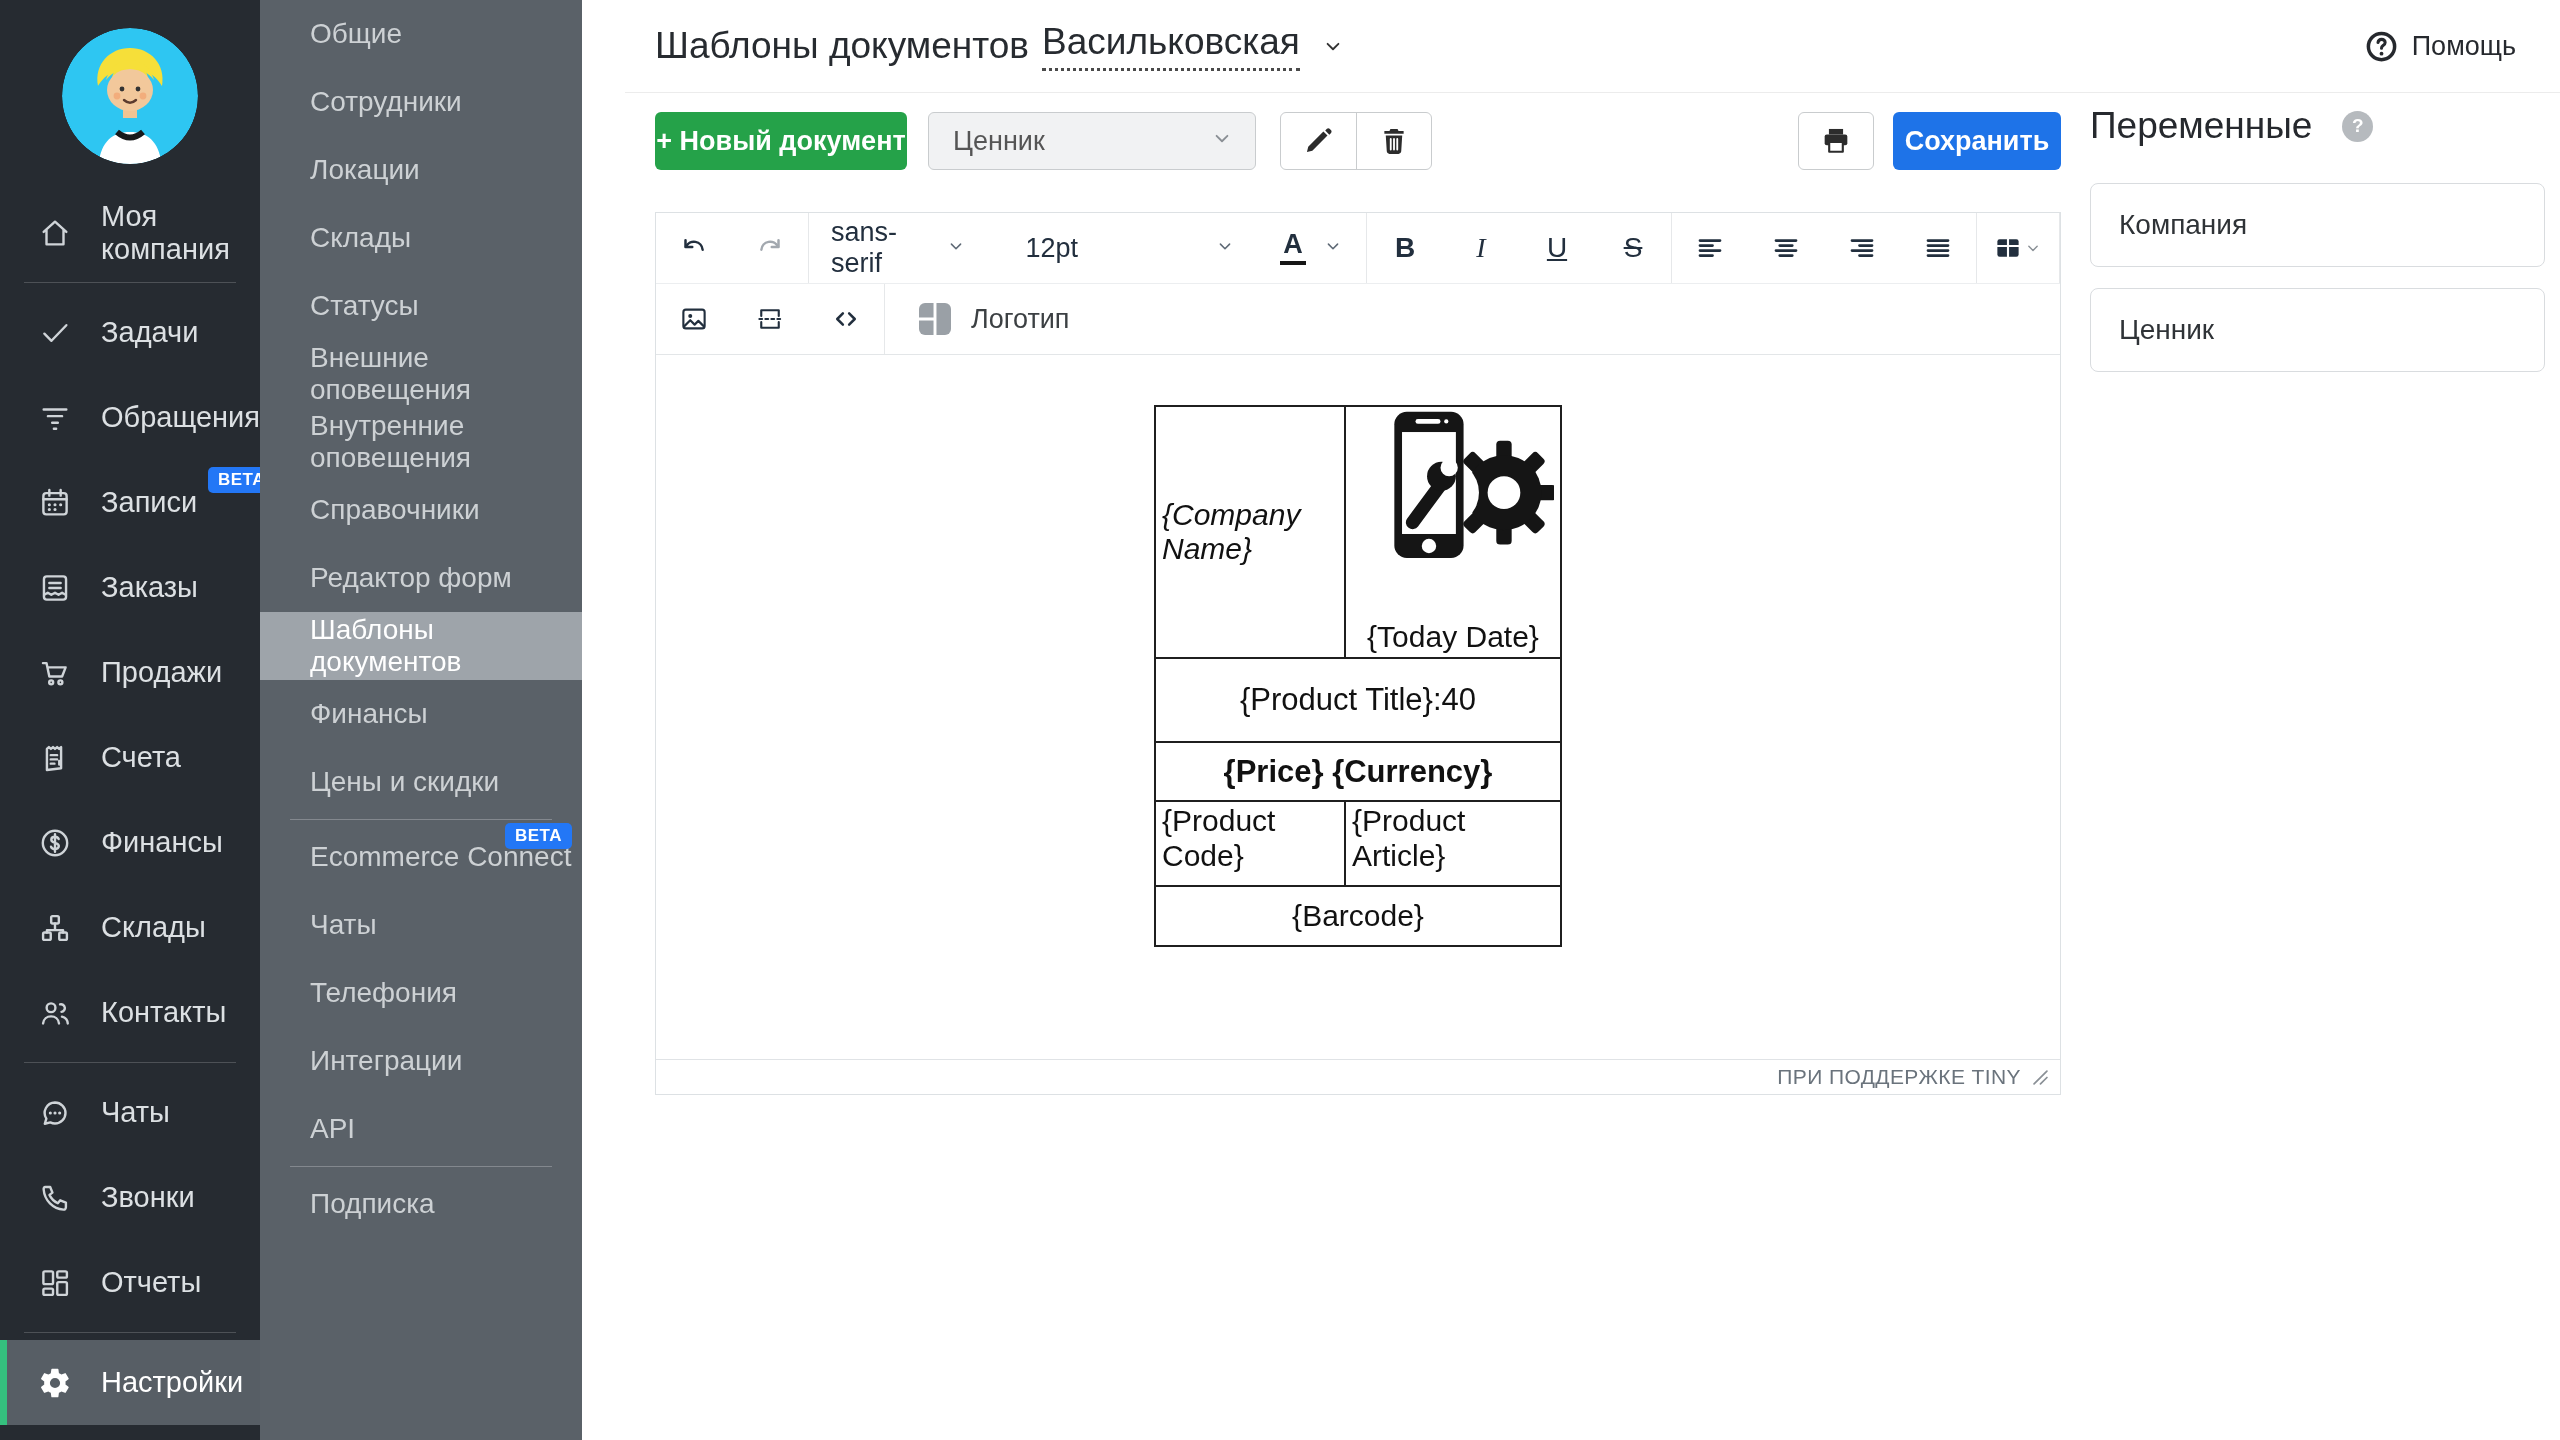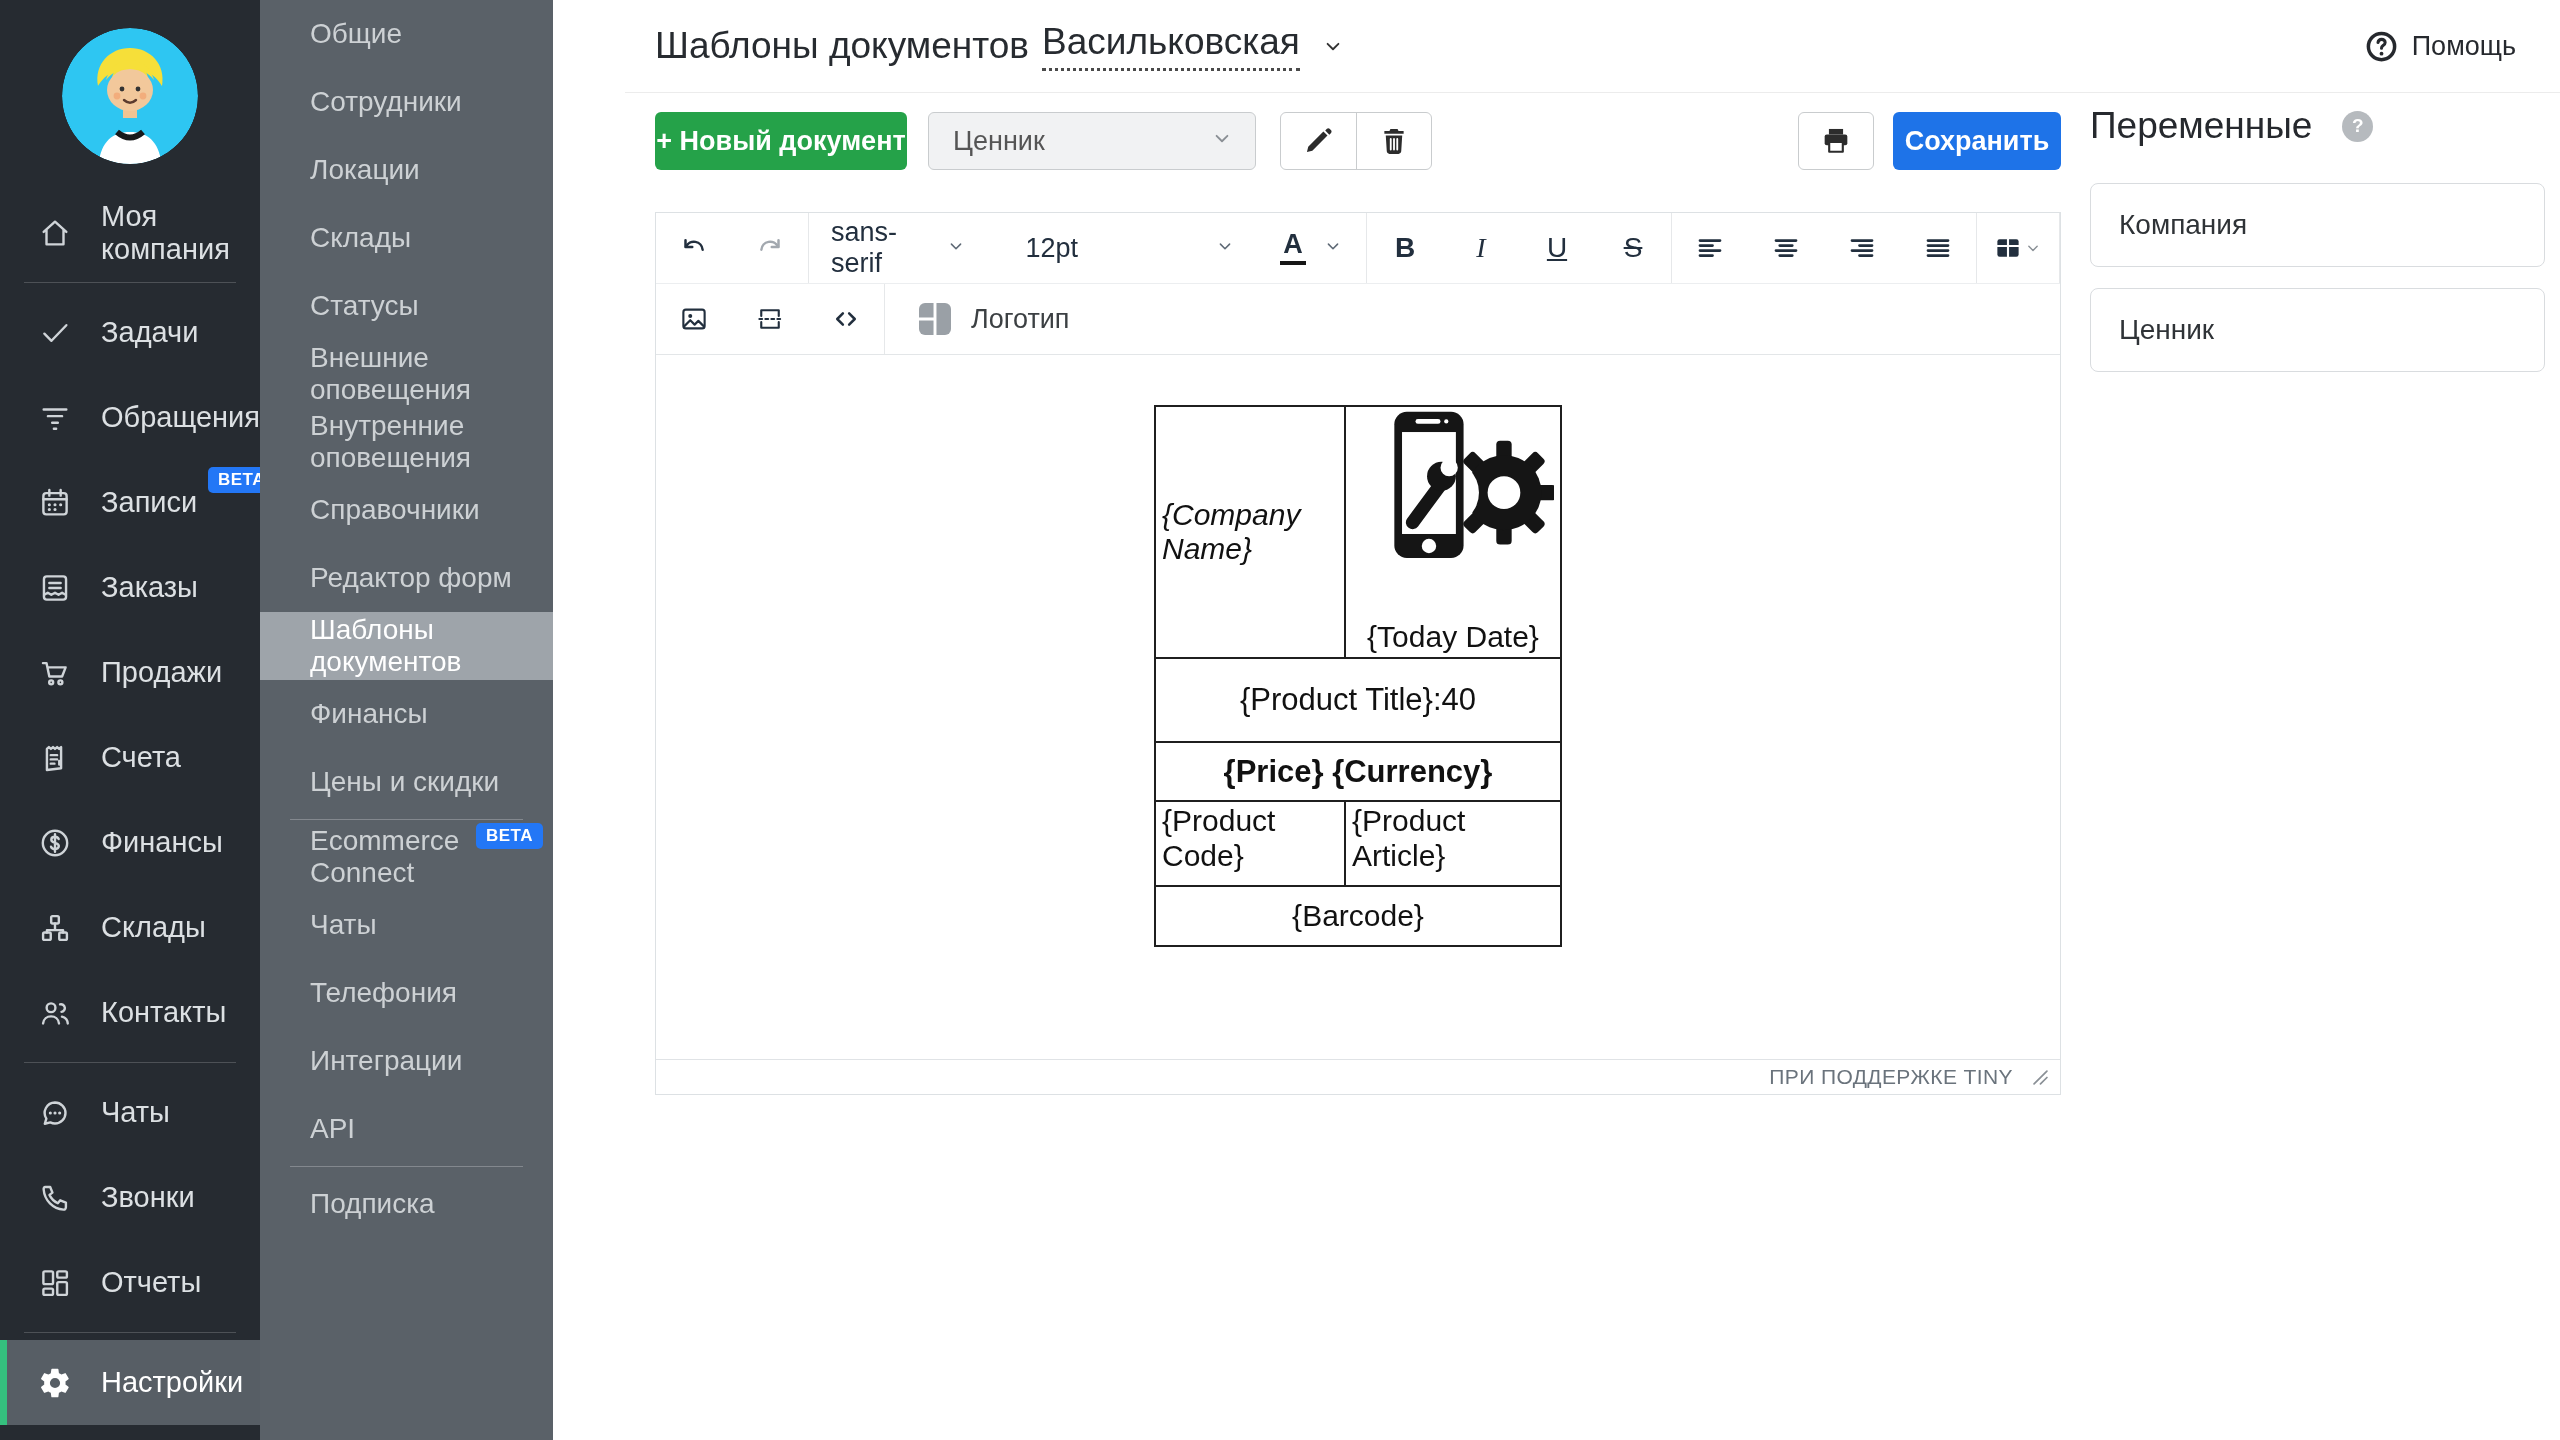--- a/index.html
+++ b/index.html
@@ -15,21 +15,21 @@
             padding-left:38px;color:#DCE0E3;font-size:29px;cursor:pointer;}
   .nav-item .nicon{width:36px;height:36px;flex:0 0 36px;color:#CFD4D8;display:flex;align-items:center;}
   .nav-item.active{background:#575E65;border-left:7px solid #35C07E;padding-left:31px;color:#fff;}
   .nav-item.active .nicon{color:#fff;}
   .nav-div{height:1px;background:rgba(255,255,255,.18);margin:7px 24px;}
   .beta{position:absolute;background:#2377F6;color:#fff;font-size:17px;font-weight:700;
         letter-spacing:.5px;padding:3px 10px;border-radius:5px;}
   .nav-item .beta{left:208px;top:7px;}
 
   
-  .subnav{position:absolute;left:260px;top:0;width:293px;height:1440px;background:#5A6168;}
+  .subnav{position:absolute;left:260px;top:0;width:322px;height:1440px;background:#5A6168;}
   .s-item{position:relative;height:68px;display:flex;align-items:center;
           padding-left:50px;color:#CDD1D4;font-size:28px;cursor:pointer;}
   .s-item.active{background:#9EA4AA;color:#fff;}
   .s-div{height:1px;background:rgba(255,255,255,.25);margin:3px 30px;}
   .s-item .beta{right:10px;top:0;}
 
   
   .main{position:absolute;left:625px;top:0;right:0;height:1440px;background:#fff;}
   .header{position:absolute;left:0;top:0;right:0;height:92px;border-bottom:1px solid #ececec;background:#fff;}
   .title-wrap{position:absolute;left:30px;top:0;height:92px;display:flex;align-items:center;
@@ -74,21 +74,21 @@
           font-size:30px;color:#111;}
   .ptable td{border:2px solid #1F1F1F;box-sizing:border-box;}
   .td-company{width:190px;height:252px;vertical-align:middle;padding:0 4px 0 6px;line-height:1.15;font-style:italic;}
   .td-img{width:216px;height:252px;position:relative;text-align:center;vertical-align:top;}
   .td-img .date{position:absolute;bottom:3px;left:0;width:100%;text-align:center;}
   .td-title{height:84px;text-align:center;vertical-align:middle;font-size:31px;}
   .td-price{height:59px;text-align:center;vertical-align:middle;font-weight:700;font-size:31px;}
   .td-code{height:85px;vertical-align:top;padding:2px 4px 0 6px;line-height:1.15;}
   .td-bar{height:60px;text-align:center;vertical-align:middle;}
   .statusbar{flex:0 0 34px;border-top:1px solid #E0E3E6;display:flex;align-items:center;
-             justify-content:flex-end;gap:20px;padding-right:12px;}
+             justify-content:flex-end;gap:12px;padding-right:12px;}
   .statusbar .brand{font-size:21px;color:#6A737C;letter-spacing:.4px;}
   .resize{color:#8A9096;cursor:nwse-resize;display:flex;}
 
   
   .vars{position:absolute;left:1465px;top:0;width:460px;}
   .vars-h{position:absolute;left:0;top:105px;display:flex;align-items:center;gap:30px;}
   .vars-title{font-size:37px;color:#26292E;font-weight:500;}
   .qbadge{width:31px;height:31px;border-radius:50%;background:#B6BABE;color:#fff;font-size:19px;
           font-weight:700;display:flex;align-items:center;justify-content:center;cursor:pointer;}
   .var-box{position:absolute;left:0;width:455px;height:84px;box-sizing:border-box;background:#fff;

